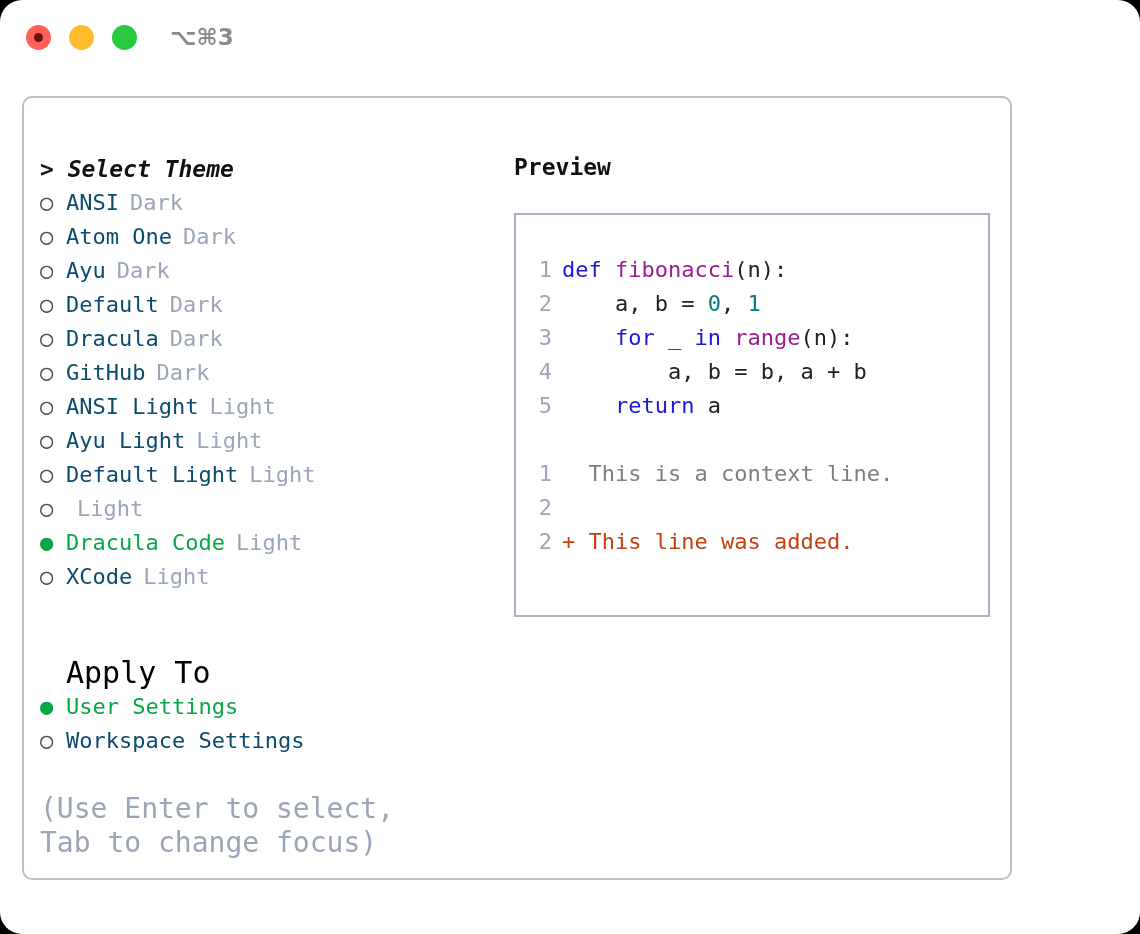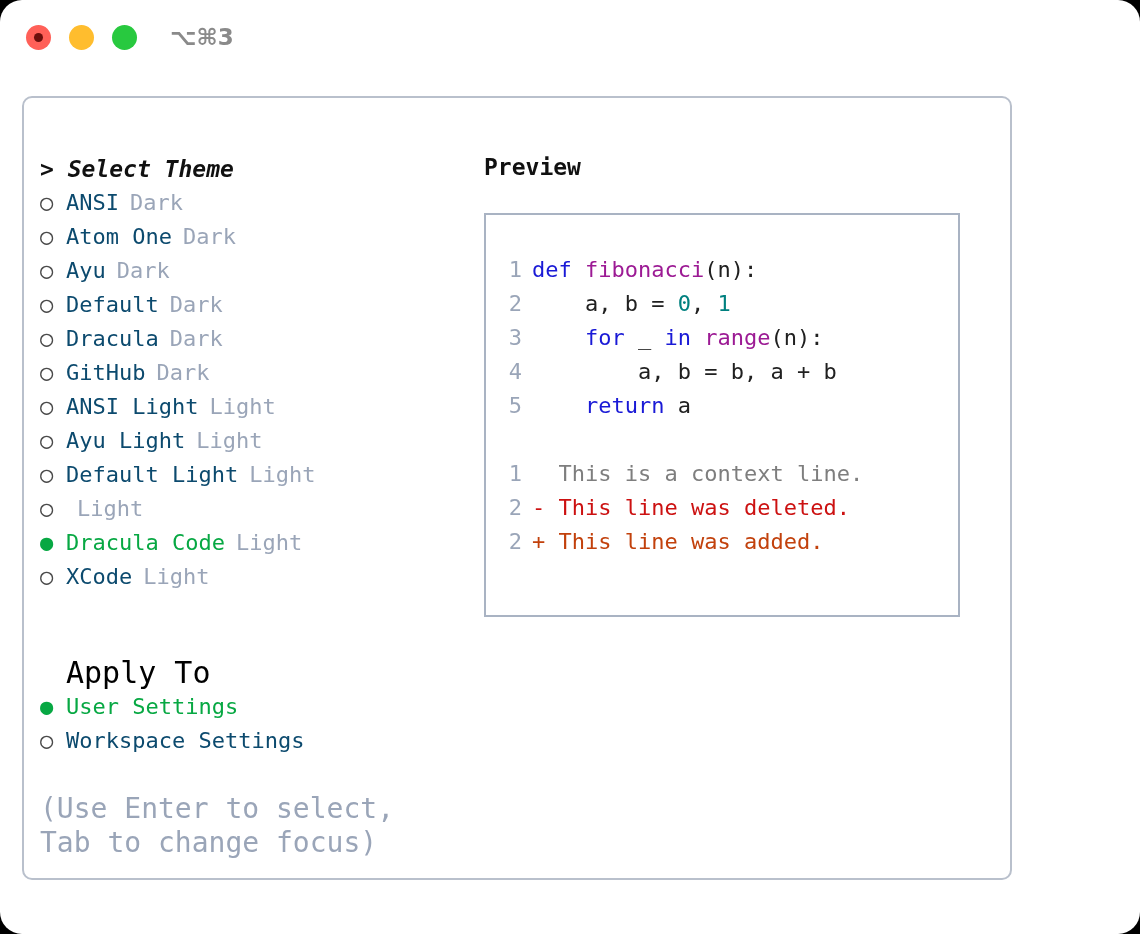--- a/index.html
+++ b/index.html
@@ -144,21 +144,21 @@
     font-size: 28px;
     color: #9aa5b8;
     line-height: 34px;
     width: 410px;
     white-space: pre-wrap;
   }
 
   
   .right-col {
     position: absolute;
-    left: 460px;
+    left: 490px;
     top: 54px;
     width: 500px;
   }
   .preview-title {
     font-size: 23px;
     font-weight: bold;
     color: #111111;
     line-height: 30px;
     white-space: pre;
   }
@@ -254,21 +254,21 @@
           <div id="code-block">
               <div class="code-line"><span class="lineno">1</span><span class="code-text"><span class="tok-kw">def</span><span class="tok-txt"> </span><span class="tok-fn">fibonacci</span><span class="tok-txt">(n):</span></span></div>
               <div class="code-line"><span class="lineno">2</span><span class="code-text"><span class="tok-txt">    a, b = </span><span class="tok-num">0</span><span class="tok-txt">, </span><span class="tok-num">1</span></span></div>
               <div class="code-line"><span class="lineno">3</span><span class="code-text"><span class="tok-txt">    </span><span class="tok-kw">for</span><span class="tok-txt"> _ </span><span class="tok-kw">in</span><span class="tok-txt"> </span><span class="tok-fn">range</span><span class="tok-txt">(n):</span></span></div>
               <div class="code-line"><span class="lineno">4</span><span class="code-text"><span class="tok-txt">        a, b = b, a + b</span></span></div>
               <div class="code-line"><span class="lineno">5</span><span class="code-text"><span class="tok-txt">    </span><span class="tok-kw">return</span><span class="tok-txt"> a</span></span></div>
             </div>
           <div class="blank-line"></div>
           <div id="diff-block">
               <div class="code-line"><span class="lineno">1</span><span class="diff-ctx">  This is a context line.</span></div>
-              <div class="code-line"><span class="lineno">2</span><span class="diff-del">- This line was deleted.</span></div>
+              <div class="code-line"><span class="lineno">2</span></div>
               <div class="code-line"><span class="lineno">2</span><span class="diff-add">+ This line was added.</span></div>
             </div>
         </div>
       </div>
 
     </div>
   </div>
 </div>
 
 </body></html>

